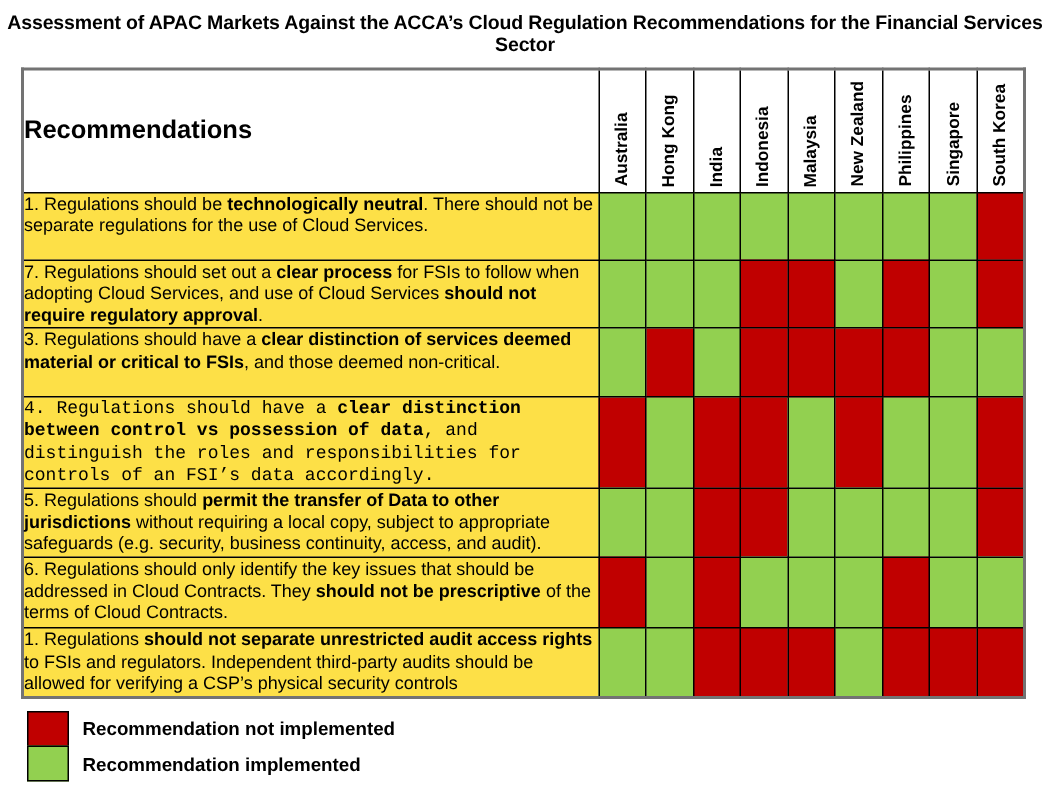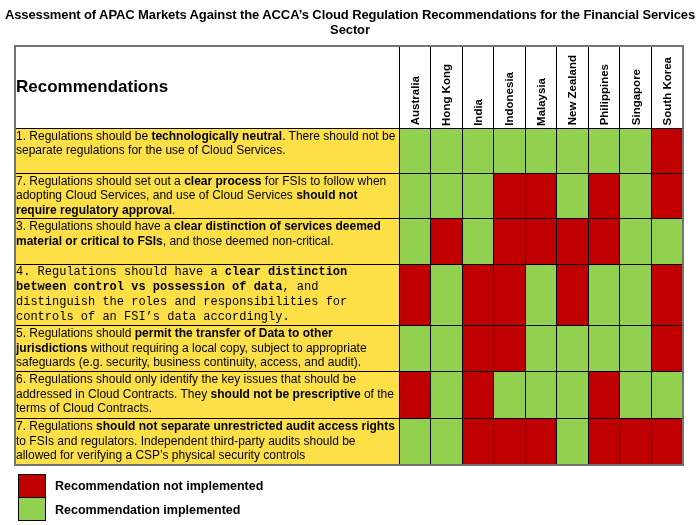--- a/index.html
+++ b/index.html
@@ -182,21 +182,21 @@
           <td class="cell" style="background: rgb(146, 208, 80);"></td>
           <td class="cell" style="background: rgb(192, 0, 0);"></td>
           <td class="cell" style="background: rgb(146, 208, 80);"></td>
           <td class="cell" style="background: rgb(146, 208, 80);"></td>
           <td class="cell" style="background: rgb(146, 208, 80);"></td>
           <td class="cell" style="background: rgb(192, 0, 0);"></td>
           <td class="cell" style="background: rgb(146, 208, 80);"></td>
           <td class="cell" style="background: rgb(146, 208, 80);"></td>
         </tr>
         <tr>
-          <td class="rec"><span>7. Regulations </span><b>should not separate unrestricted audit access rights</b><span> to FSIs and regulators. Independent third-party audits should be allowed for verifying a CSP’s physical security controls</span></td>
+          <td class="rec"><span>1. Regulations </span><b>should not separate unrestricted audit access rights</b><span> to FSIs and regulators. Independent third-party audits should be allowed for verifying a CSP’s physical security controls</span></td>
           <td class="cell" style="background: rgb(146, 208, 80);"></td>
           <td class="cell" style="background: rgb(146, 208, 80);"></td>
           <td class="cell" style="background: rgb(192, 0, 0);"></td>
           <td class="cell" style="background: rgb(192, 0, 0);"></td>
           <td class="cell" style="background: rgb(192, 0, 0);"></td>
           <td class="cell" style="background: rgb(146, 208, 80);"></td>
           <td class="cell" style="background: rgb(192, 0, 0);"></td>
           <td class="cell" style="background: rgb(192, 0, 0);"></td>
           <td class="cell" style="background: rgb(192, 0, 0);"></td>
         </tr>

